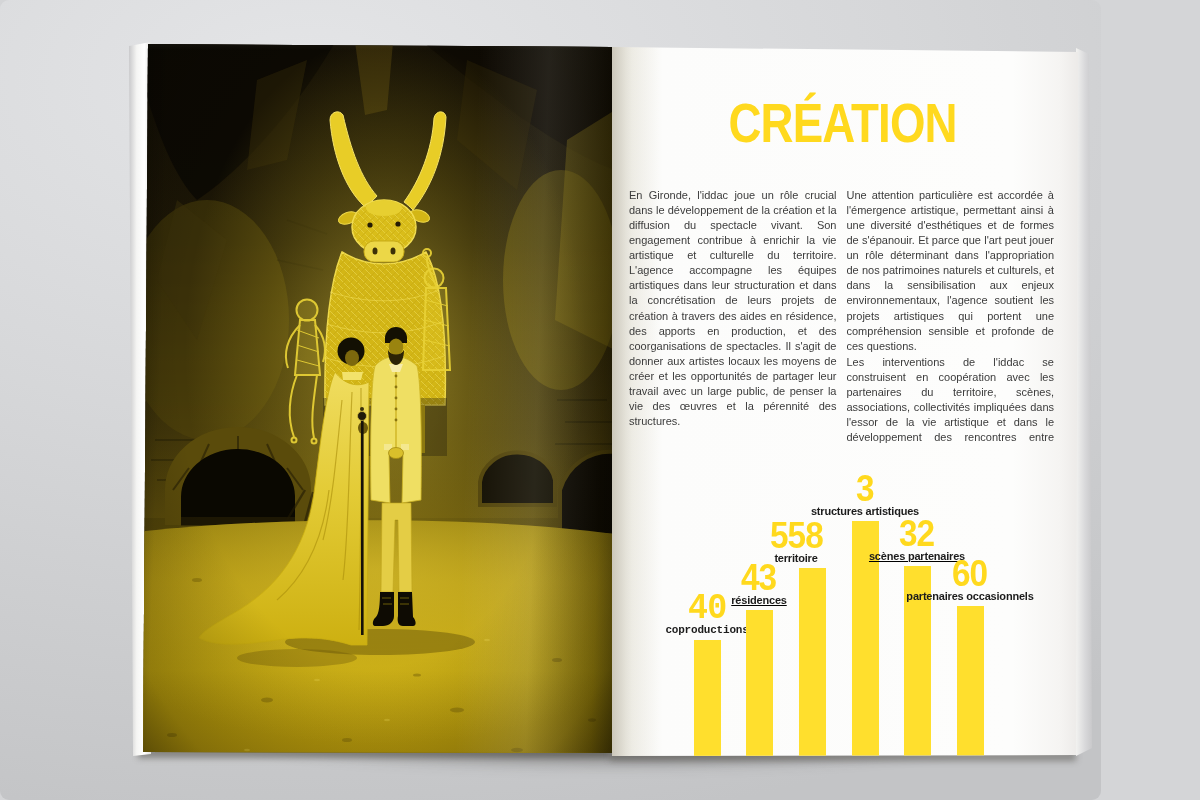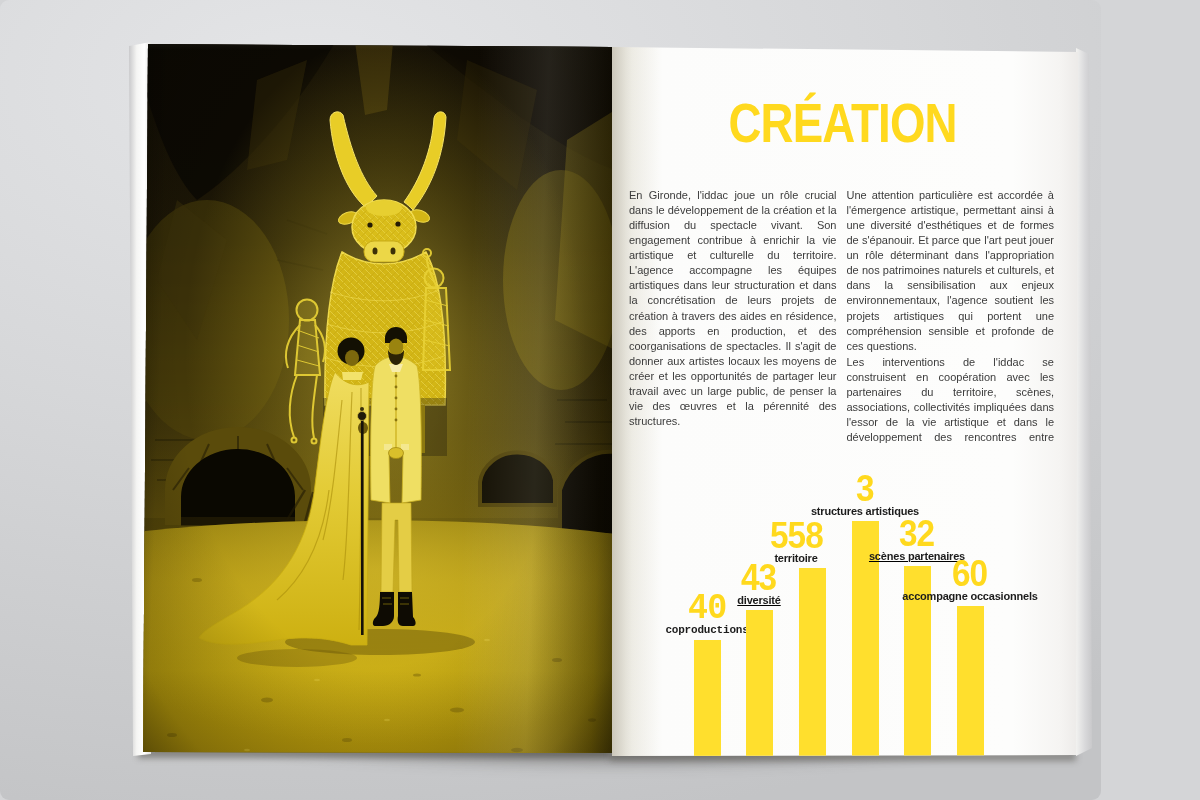--- a/index.html
+++ b/index.html
@@ -290,38 +290,38 @@
 
     <div class="stats-chart">
         <div class="stat-bar" style="left: 86.5px; top: 620px;"></div>
         <div class="stat-group" style="left: 32px; bottom: 130px; font-family: Liberation Mono, monospace;">
           <div class="stat-number"><span class="squeeze">40</span></div>
           <div class="stat-label">coproductions</div>
         </div>
         <div class="stat-bar" style="left: 138.5px; top: 590px;"></div>
         <div class="stat-group" style="left: 84px; bottom: 160px; text-decoration: underline;">
           <div class="stat-number"><span class="squeeze">43</span></div>
-          <div class="stat-label">diversité</div>
+          <div class="stat-label">résidences</div>
         </div>
         <div class="stat-bar" style="left: 191.5px; top: 548px;"></div>
         <div class="stat-group" style="left: 121px; bottom: 202px;">
           <div class="stat-number"><span class="squeeze">558</span></div>
           <div class="stat-label">territoire</div>
         </div>
         <div class="stat-bar" style="left: 244.5px; top: 501px;"></div>
         <div class="stat-group" style="left: 190px; bottom: 249px;">
           <div class="stat-number"><span class="squeeze">3</span></div>
           <div class="stat-label">structures artistiques</div>
         </div>
         <div class="stat-bar" style="left: 296.5px; top: 546px;"></div>
         <div class="stat-group" style="left: 242px; bottom: 204px; text-decoration: underline;">
           <div class="stat-number"><span class="squeeze">32</span></div>
           <div class="stat-label">scènes partenaires</div>
         </div>
         <div class="stat-bar" style="left: 349.5px; top: 586px;"></div>
         <div class="stat-group" style="left: 295px; bottom: 164px;">
           <div class="stat-number"><span class="squeeze">60</span></div>
-          <div class="stat-label">accompagne occasionnels</div>
+          <div class="stat-label">partenaires occasionnels</div>
         </div>
       </div>
   </div>
 
 </div>
 
 </body></html>

